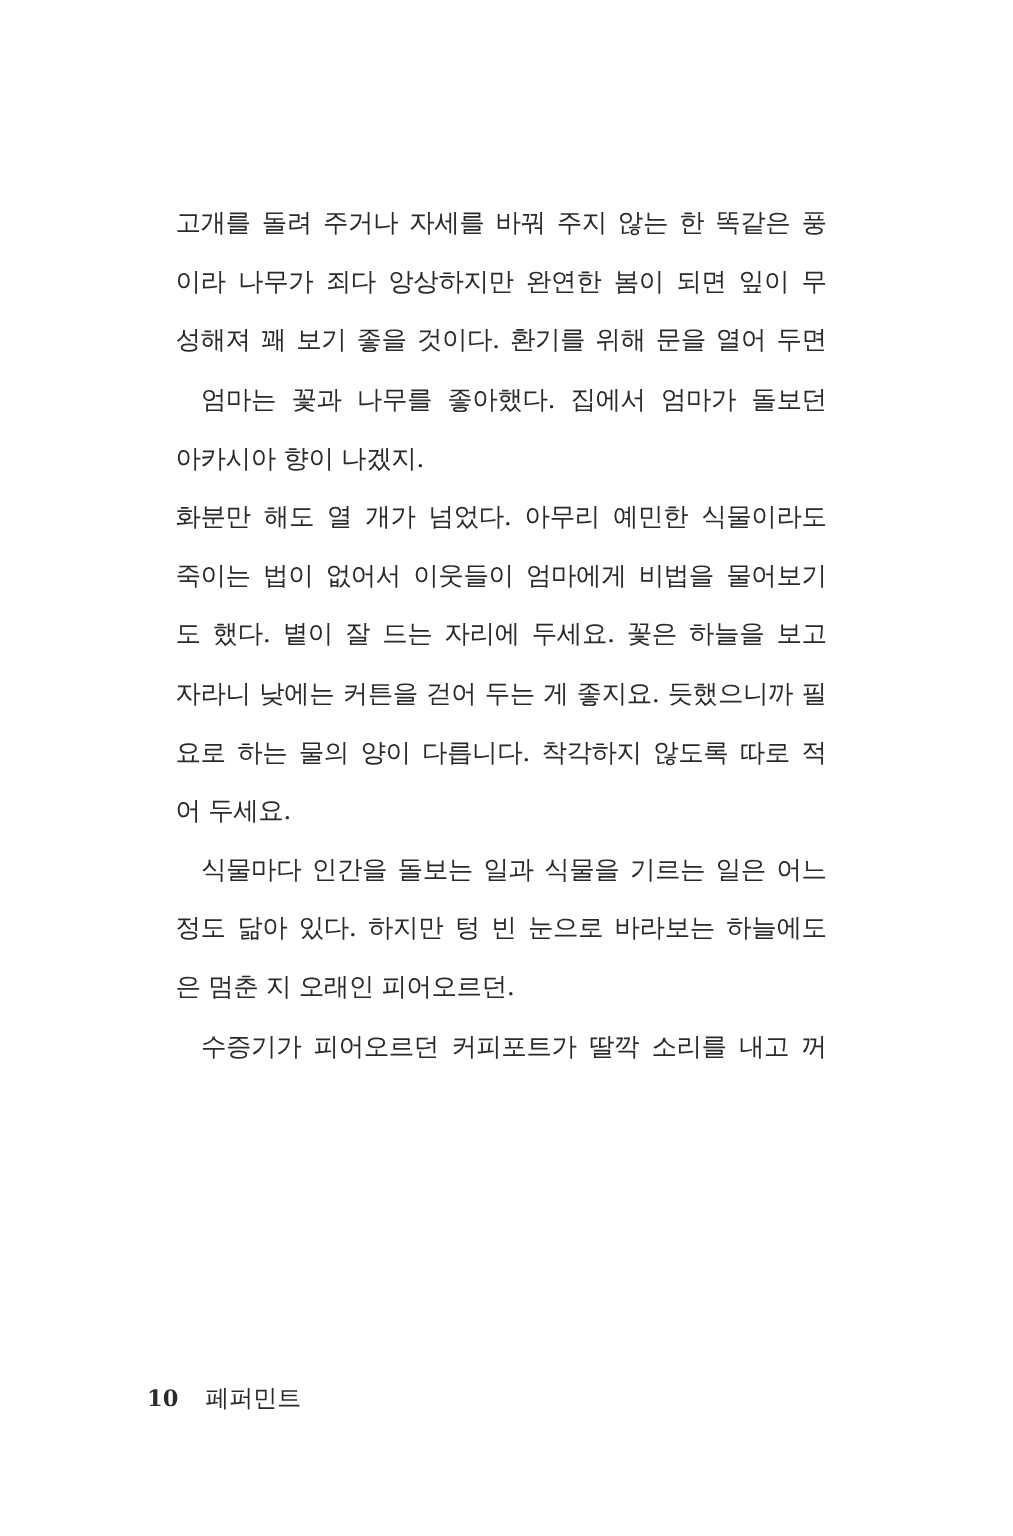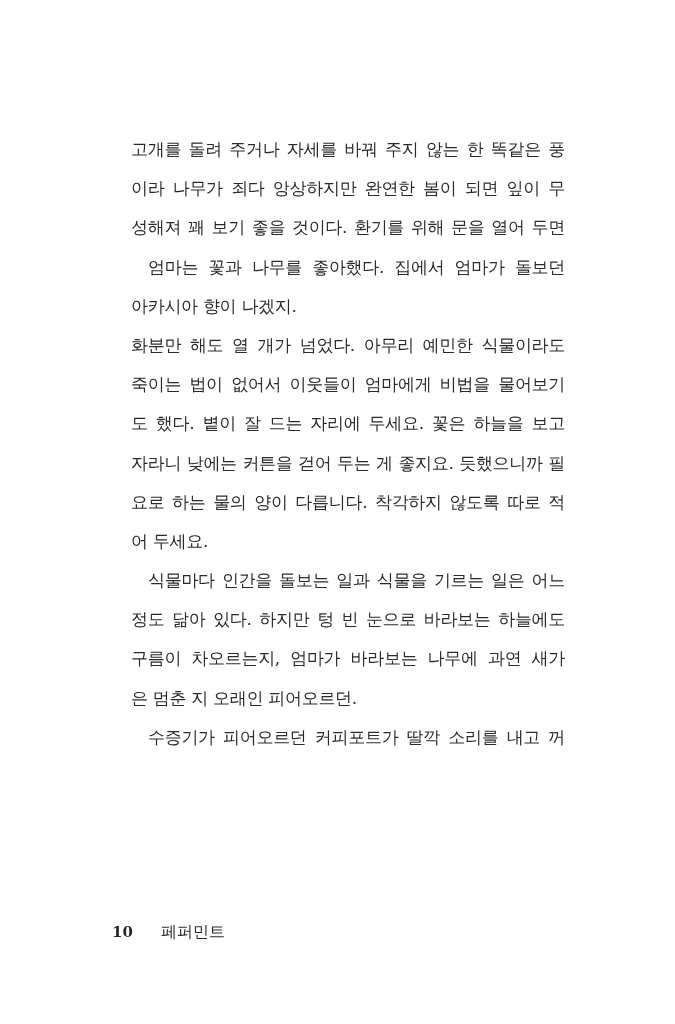--- a/index.html
+++ b/index.html
@@ -1,27 +1,27 @@
 <!DOCTYPE html>
 <html><head>
 <meta charset="utf-8">
 <style>
   html, body { margin: 0; padding: 0; background: #ffffff; }
   body { width: 675px; height: 1024px; position: relative; overflow: hidden; }
-  .page { position: absolute; left: 14px; top: 0; width: 607px; height: 1024px; background: #ffffff; padding-left: 23px; }
+  .page { position: absolute; left: 0; top: 0; width: 607px; height: 1024px; background: #ffffff; padding-left: 23px; }
   .text-block { position: absolute; left: 117px; top: 130px; width: 434px; }
   .line {
     height: 39.2px; line-height: 39.2px;
     font-family: "DejaVu Serif", serif; font-size: 17px; color: #2a2a2a;
     text-align: justify; text-align-last: justify; white-space: nowrap;
     overflow: visible; letter-spacing: -0.3px;
   }
   .line.last { text-align-last: left; }
   .line.indent { padding-left: 17px; }
-  .footer { position: absolute; left: 98px; top: 922px; font-family: "DejaVu Serif", serif; color: #2a2a2a; display: flex; align-items: baseline; gap: 28px; }
+  .footer { position: absolute; left: 98px; top: 922px; font-family: "DejaVu Serif", serif; color: #2a2a2a; display: flex; align-items: baseline; gap: 18px; }
   .page-num { font-weight: bold; font-size: 15px; }
   .book-title { font-size: 16px; }
 </style>
 </head>
 <body>
 
 <div class="page">
   <div class="text-block">
 
     <div class="line">고개를 돌려 주거나 자세를 바꿔 주지 않는 한 똑같은 풍</div>
@@ -32,21 +32,20 @@
     <div class="line last">아카시아 향이 나겠지.</div>
     <div class="line">화분만 해도 열 개가 넘었다. 아무리 예민한 식물이라도</div>
     <div class="line">죽이는 법이 없어서 이웃들이 엄마에게 비법을 물어보기</div>
     <div class="line">도 했다. 볕이 잘 드는 자리에 두세요. 꽃은 하늘을 보고</div>
     <div class="line">자라니 낮에는 커튼을 걷어 두는 게 좋지요. 듯했으니까 필</div>
     <div class="line">요로 하는 물의 양이 다릅니다. 착각하지 않도록 따로 적</div>
     <div class="line last">어 두세요.</div>
 
     <div class="line indent">식물마다 인간을 돌보는 일과 식물을 기르는 일은 어느</div>
     <div class="line">정도 닮아 있다. 하지만 텅 빈 눈으로 바라보는 하늘에도</div>
-    <div class="line">구름이 차오르는지, 엄마가 바라보는 나무에 과연 새가</div>
     <div class="line last">은 멈춘 지 오래인 피어오르던.</div>
 
     <div class="line indent">수증기가 피어오르던 커피포트가 딸깍 소리를 내고 꺼</div>
   </div>
 
   <div class="footer">
     <span class="page-num">10</span>
     <span class="book-title">페퍼민트</span>
   </div>
 </div>

